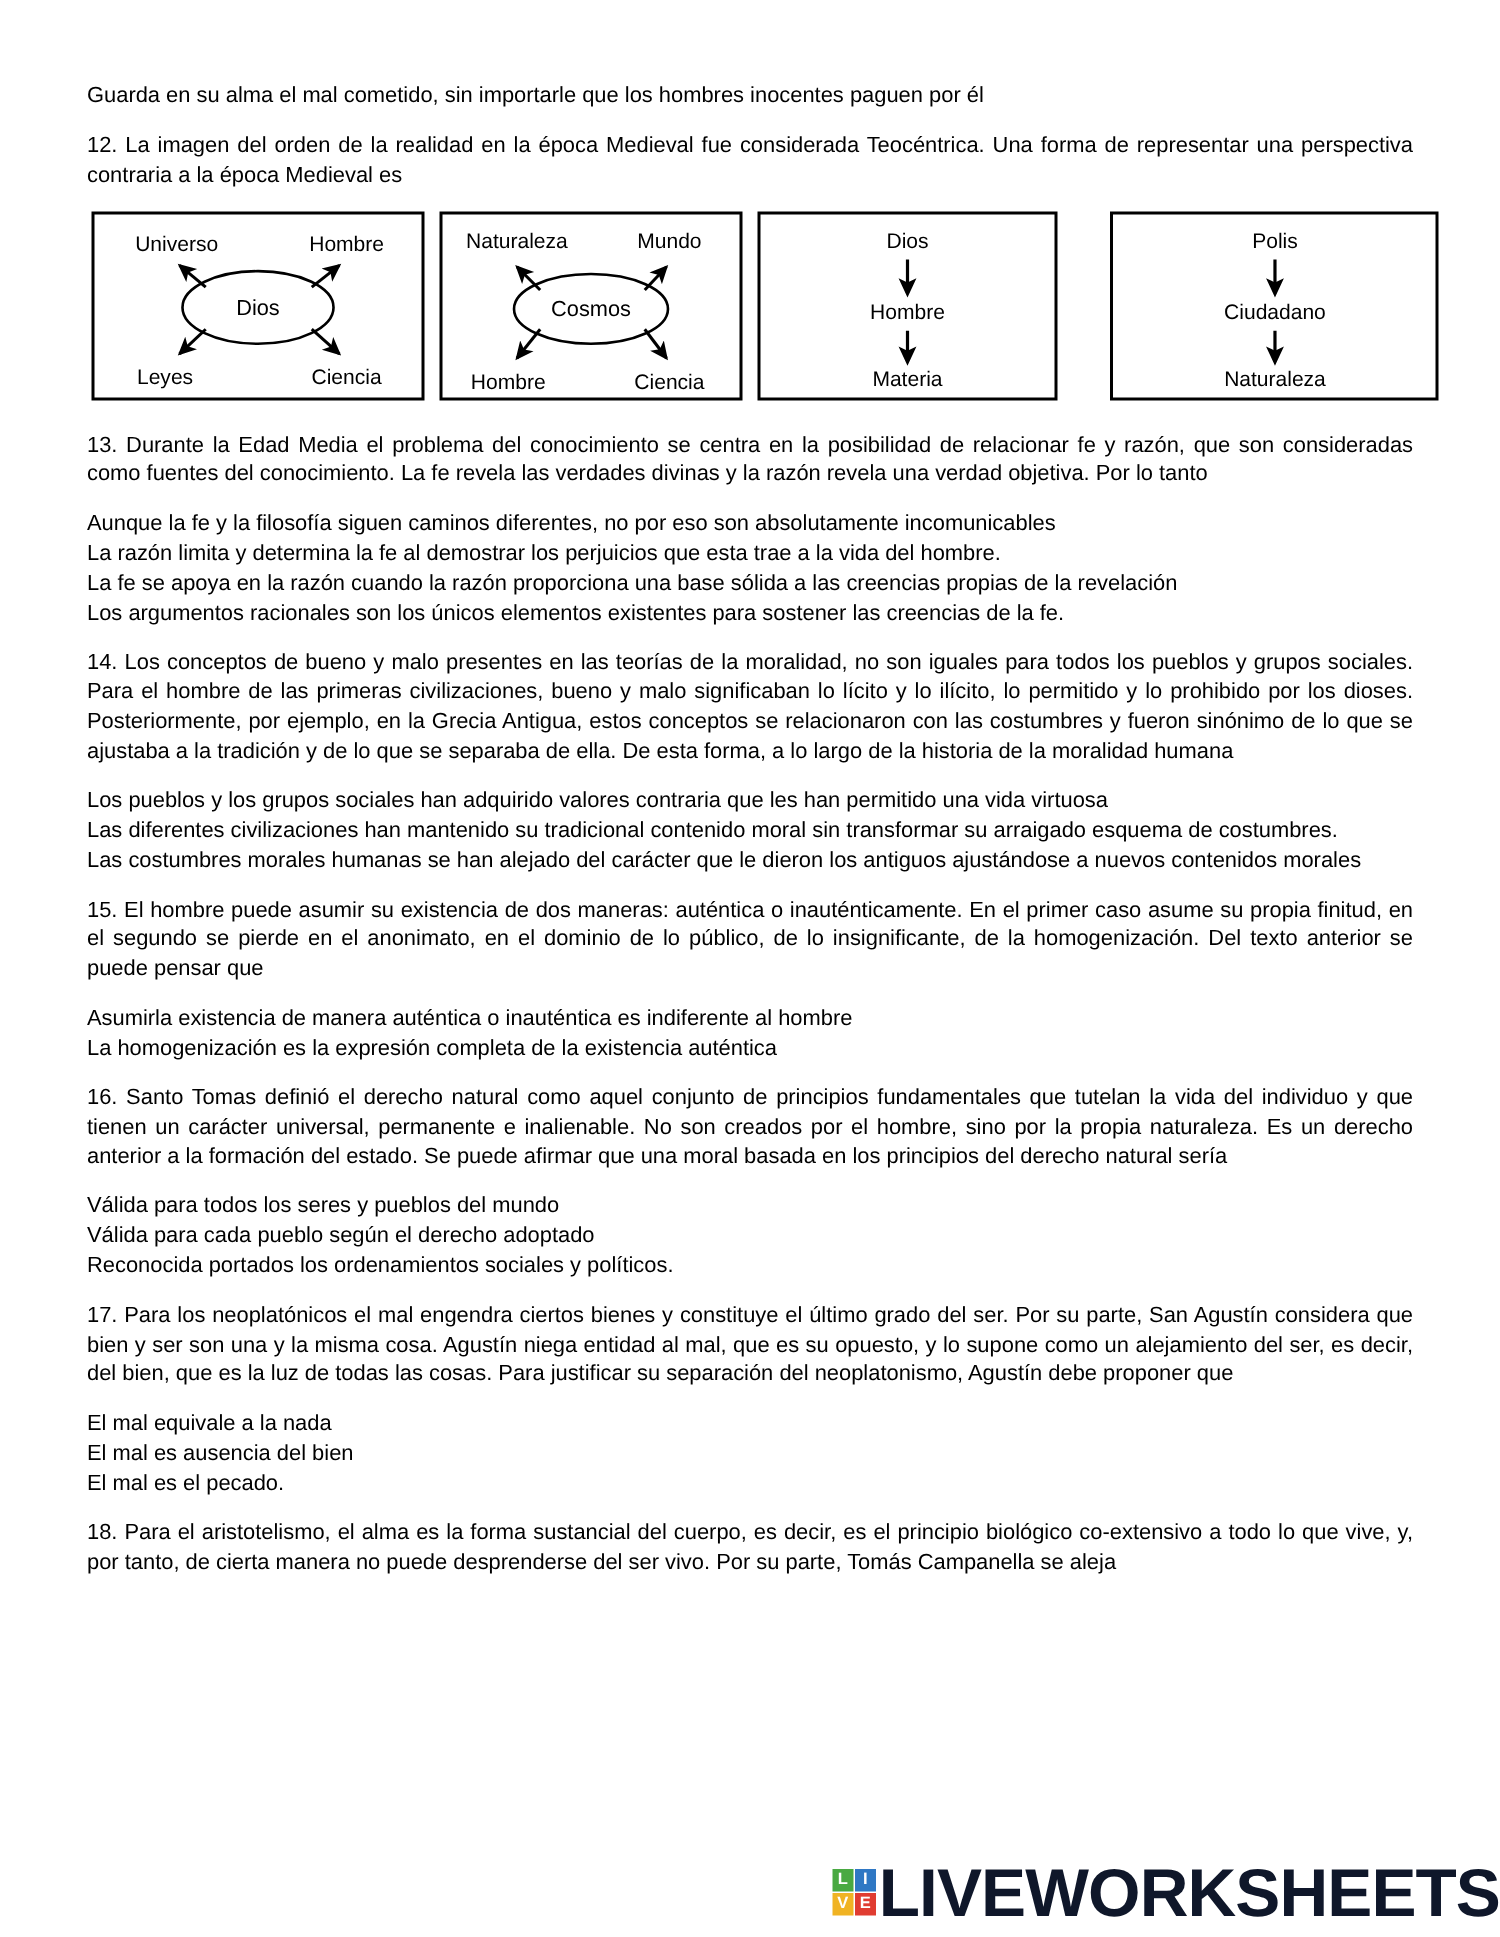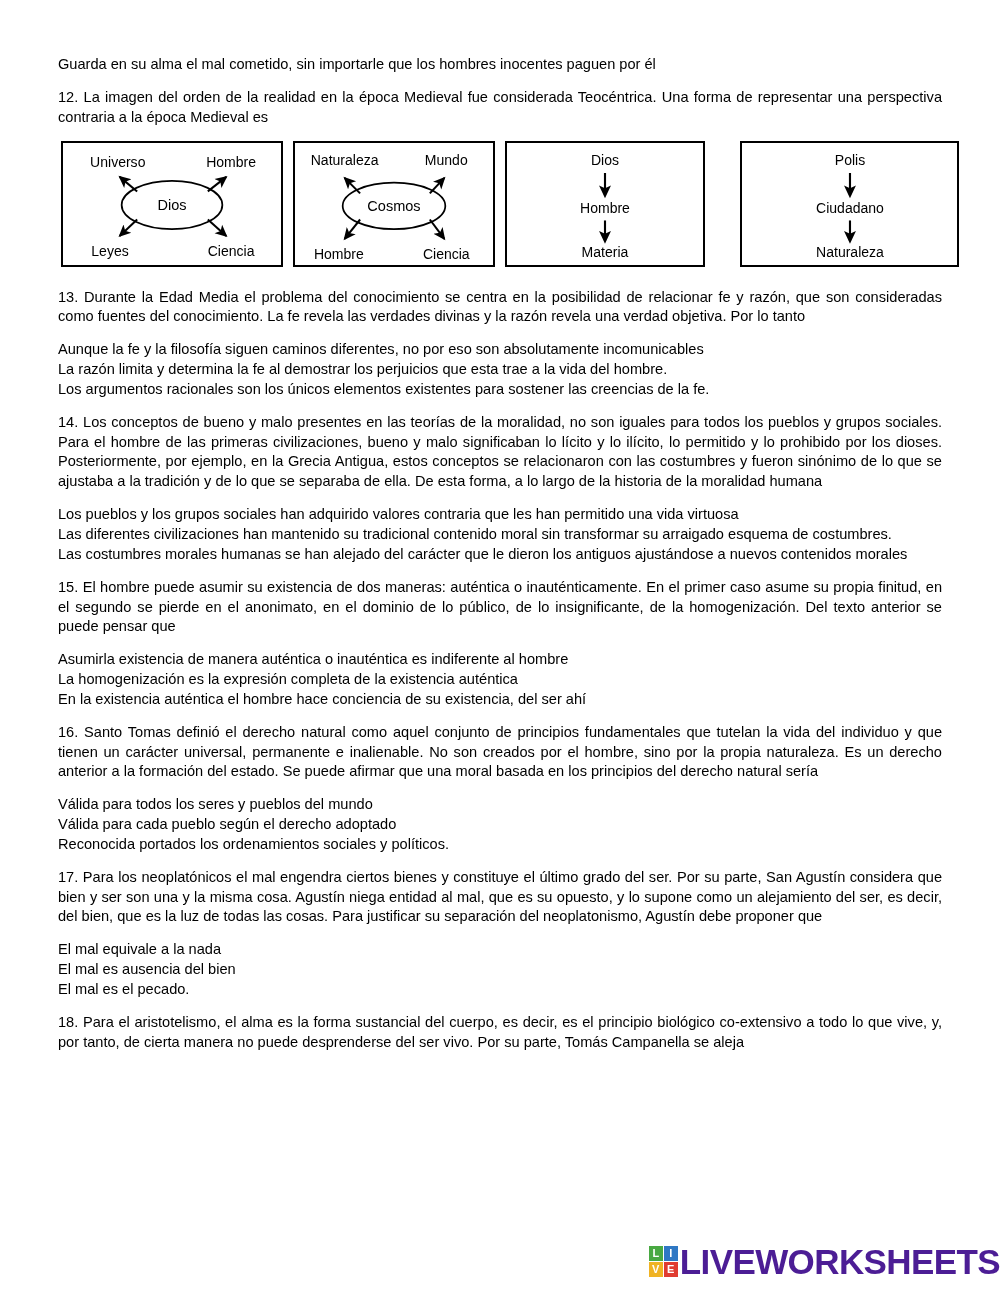--- a/index.html
+++ b/index.html
@@ -121,24 +121,24 @@
     font-weight: bold;
     color: #ffffff;
     line-height: 1;
   }
   .tile-l { background: #49a942; }
   .tile-i { background: #2f78c4; }
   .tile-v { background: #f0b323; }
   .tile-e { background: #e03c31; }
   .logo-word {
     font-family: "Liberation Sans", sans-serif;
-    font-size: 35px;
+    font-size: 45px;
     font-weight: bold;
     letter-spacing: -0.6px;
-    color: #4c1d95;
+    color: #0f172a;
     line-height: 1;
   }
 </style>
 </head>
 <body>
 
 <div class="page">
   <div class="content">
 
     <p class="para-lead">Guarda en su alma el mal cometido, sin importarle que los hombres inocentes paguen por él</p>
@@ -220,35 +220,35 @@
           <line x1="110" y1="80" x2="110" y2="101" stroke="#000" stroke-width="2.2" marker-end="url(#ah4)"></line>
         </svg>
       </div>
 
     </div>
 
     <p class="para">13. Durante la Edad Media el problema del conocimiento se centra en la posibilidad de relacionar fe y razón, que son consideradas como fuentes del conocimiento. La fe revela las verdades divinas y la razón revela una verdad objetiva. Por lo tanto</p>
     <div class="options">
       <p class="option nowrapjust">Aunque la fe y la filosofía siguen caminos diferentes, no por eso son absolutamente incomunicables</p>
       <p class="option nowrapjust">La razón limita y determina la fe al demostrar los perjuicios que esta trae a la vida del hombre.</p>
+      <p class="option nowrapjust">La fe se apoya en la razón cuando la razón proporciona una base sólida a las creencias propias de la revelación</p>
       <p class="option nowrapjust">Los argumentos racionales son los únicos elementos existentes para sostener las creencias de la fe.</p>
     </div>
 
     <p class="para">14. Los conceptos de bueno y malo presentes en las teorías de la moralidad, no son iguales para todos los pueblos y grupos sociales. Para el hombre de las primeras civilizaciones, bueno y malo significaban lo lícito y lo ilícito, lo permitido y lo prohibido por los dioses. Posteriormente, por ejemplo, en la Grecia Antigua, estos conceptos se relacionaron con las costumbres y fueron sinónimo de lo que se ajustaba a la tradición y de lo que se separaba de ella. De esta forma, a lo largo de la historia de la moralidad humana</p>
     <div class="options">
       <p class="option nowrapjust">Los pueblos y los grupos sociales han adquirido valores contraria que les han permitido una vida virtuosa</p>
       <p class="option">Las diferentes civilizaciones han mantenido su tradicional contenido moral sin transformar su arraigado esquema de costumbres.</p>
       <p class="option">Las costumbres morales humanas se han alejado del carácter que le dieron los antiguos ajustándose a nuevos contenidos morales</p>
     </div>
 
     <p class="para">15. El hombre puede asumir su existencia de dos maneras: auténtica o inauténticamente. En el primer caso asume su propia finitud, en el segundo se pierde en el anonimato, en el dominio de lo público, de lo insignificante, de la homogenización. Del texto anterior se puede pensar que</p>
     <div class="options">
       <p class="option nowrapjust">Asumirla existencia de manera auténtica o inauténtica es indiferente al hombre</p>
       <p class="option nowrapjust">La homogenización es la expresión completa de la existencia auténtica</p>
-      <p class="option nowrapjust">En la existencia auténtica el hombre hace conciencia de su existencia, del ser ahí</p>
     </div>
 
     <p class="para">16. Santo Tomas definió el derecho natural como aquel conjunto de principios fundamentales que tutelan la vida del individuo y que tienen un carácter universal, permanente e inalienable. No son creados por el hombre, sino por la propia naturaleza. Es un derecho anterior a la formación del estado. Se puede afirmar que una moral basada en los principios del derecho natural sería</p>
     <div class="options">
       <p class="option nowrapjust">Válida para todos los seres y pueblos del mundo</p>
       <p class="option nowrapjust">Válida para cada pueblo según el derecho adoptado</p>
       <p class="option nowrapjust">Reconocida portados los ordenamientos sociales y políticos.</p>
     </div>
 
     <p class="para">17. Para los neoplatónicos el mal engendra ciertos bienes y constituye el último grado del ser. Por su parte, San Agustín considera que bien y ser son una y la misma cosa. Agustín niega entidad al mal, que es su opuesto, y lo supone como un alejamiento del ser, es decir, del bien, que es la luz de todas las cosas. Para justificar su separación del neoplatonismo, Agustín debe proponer que</p>

